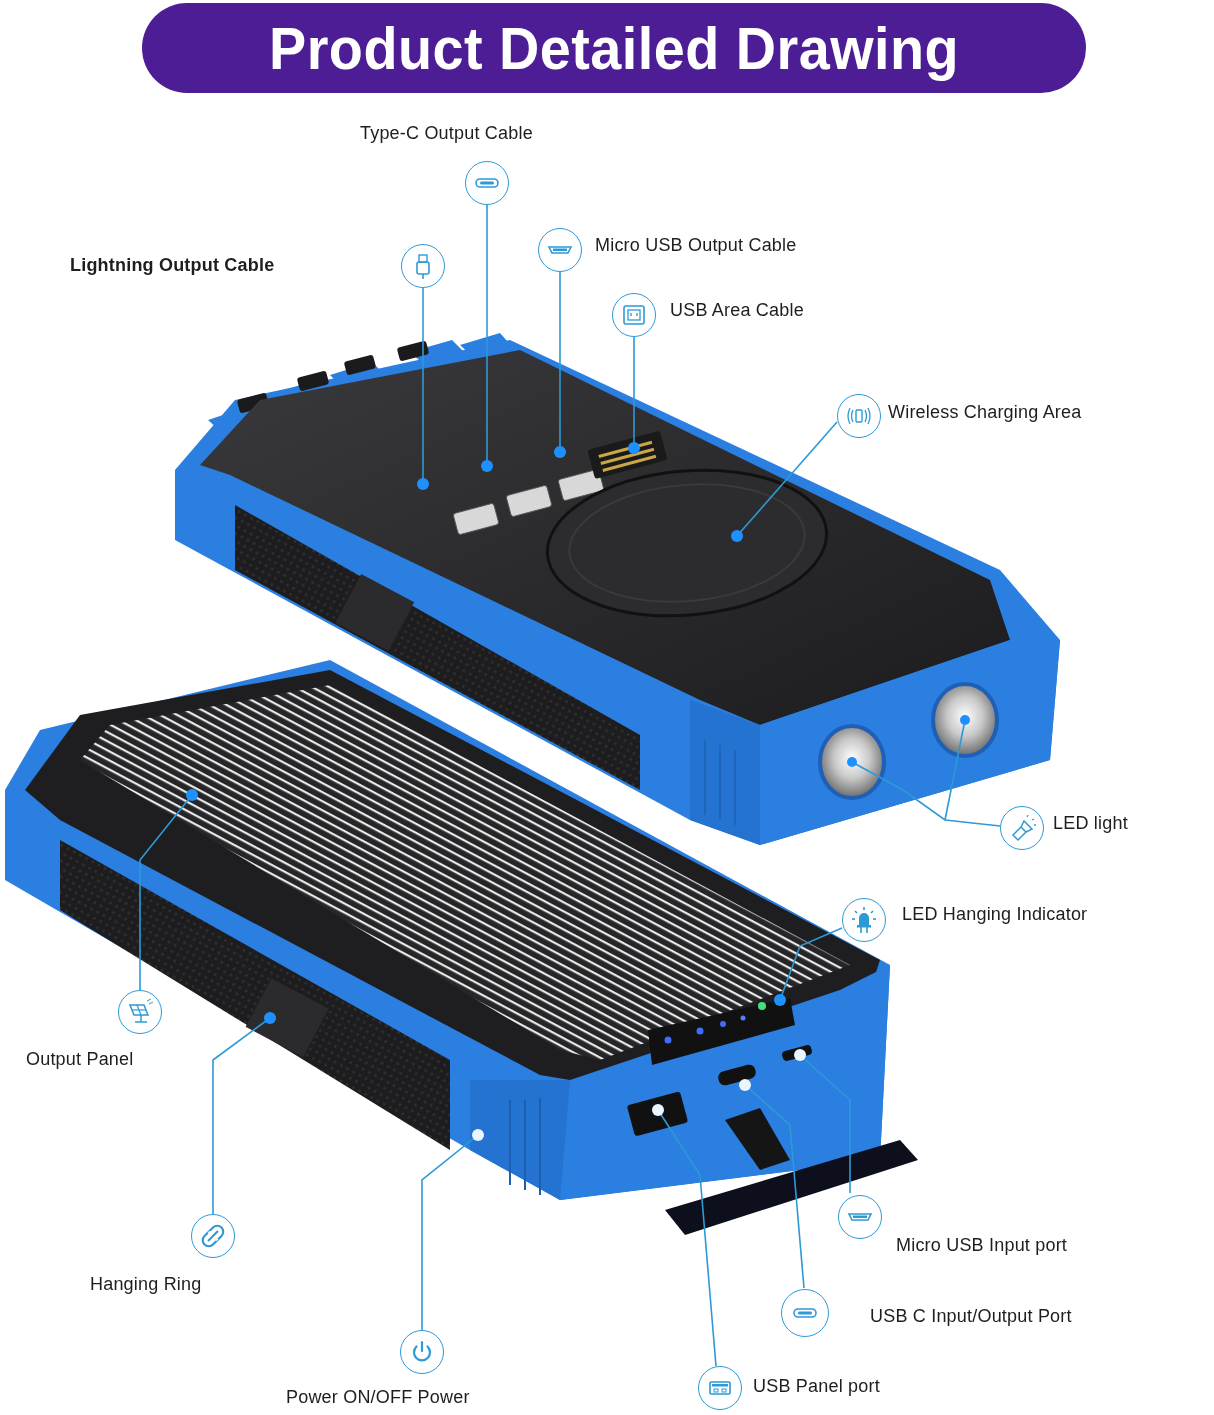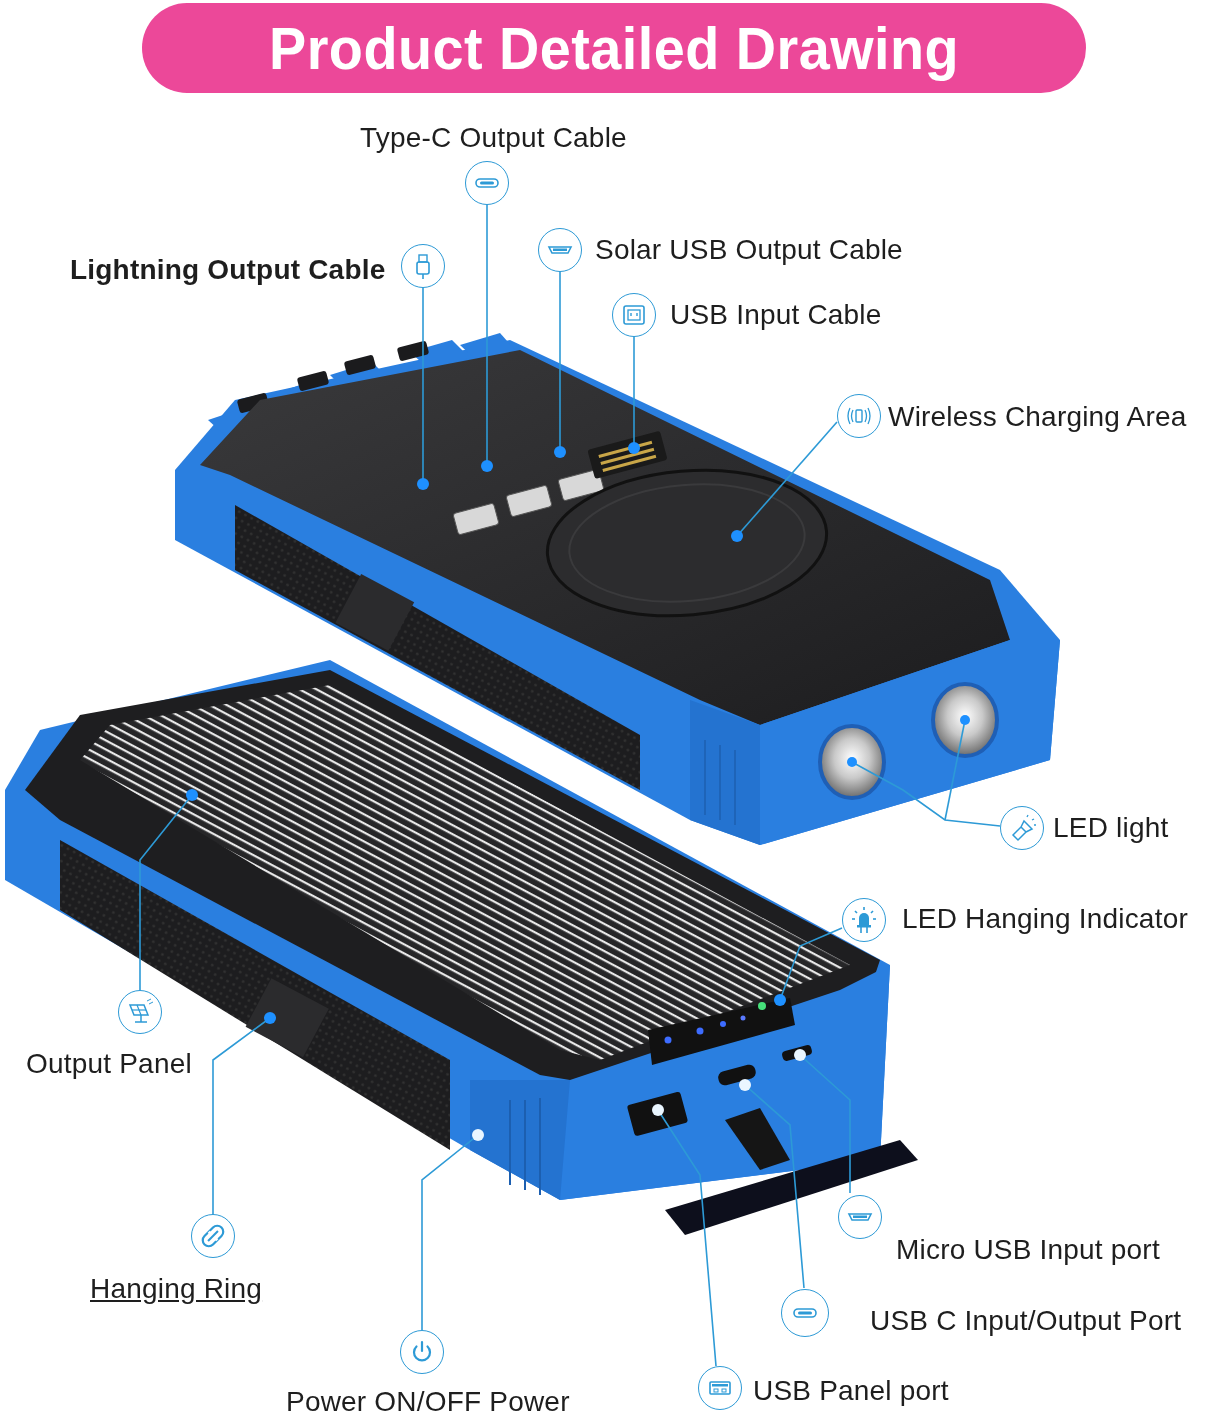--- a/index.html
+++ b/index.html
@@ -1,24 +1,24 @@
 <!DOCTYPE html>
 <html><head>
 <meta charset="utf-8">
 <style>
   html, body { margin: 0; padding: 0; background: #ffffff; }
   body { width: 1214px; height: 1415px; position: relative; overflow: hidden;
          font-family: "Liberation Sans", "DejaVu Sans", sans-serif; color: #222; }
   .title-pill { position: absolute; left: 142px; top: 3px; width: 944px; height: 90px;
-                background: #ec4899; border-radius: 45px; display: flex;
+                background: #4c1d95; border-radius: 45px; display: flex;
                 align-items: center; justify-content: center; }
   .title-pill h1 { margin: 0; color: #fff; font-size: 60px; font-weight: bold;
                    letter-spacing: 0.5px; transform: scaleX(0.93); }
   svg.stage { position: absolute; left: 0; top: 0; }
-  .label { position: absolute; font-size: 28px; color: #1e1e1e; white-space: nowrap;
+  .label { position: absolute; font-size: 18px; color: #1e1e1e; white-space: nowrap;
            line-height: 1; letter-spacing: 0.2px; }
   .icon-circle { position: absolute; width: 44px; height: 44px; border-radius: 50%;
                  border: 1.6px solid #2d9ad6; background: #fff; box-sizing: border-box;
                  display: flex; align-items: center; justify-content: center; }
   .icon-circle svg { width: 30px; height: 30px; }
 </style>
 </head>
 <body>
 
 <div class="title-pill">
@@ -270,23 +270,23 @@
 
 <div class="icon-circle" style="left:400px;top:1330px;">
   <svg viewBox="0 0 30 30">
       <path d="M9.5 9.5 A8 8 0 1 0 20.5 9.5" fill="none" stroke="#2d9ad6" stroke-width="2.2" stroke-linecap="round"></path>
       <line x1="15" y1="5" x2="15" y2="14" stroke="#2d9ad6" stroke-width="2.2" stroke-linecap="round"></line>
     </svg>
 </div>
 
 <div class="label" style="left:360px;top:124px;">Type-C Output Cable</div>
 <div class="label" style="left:70px;top:256px;font-weight:bold;">Lightning Output Cable</div>
-<div class="label" style="left:595px;top:236px;">Solar USB Output Cable</div>
-<div class="label" style="left:670px;top:301px;">USB Input Cable</div>
+<div class="label" style="left:595px;top:236px;">Micro USB Output Cable</div>
+<div class="label" style="left:670px;top:301px;">USB Area Cable</div>
 <div class="label" style="left:888px;top:403px;">Wireless Charging Area</div>
 <div class="label" style="left:1053px;top:814px;">LED light</div>
 <div class="label" style="left:902px;top:905px;">LED Hanging Indicator</div>
 <div class="label" style="left:26px;top:1050px;">Output Panel</div>
-<div class="label" style="left:90px;top:1275px;text-decoration:underline;">Hanging Ring</div>
+<div class="label" style="left:90px;top:1275px;">Hanging Ring</div>
 <div class="label" style="left:896px;top:1207px;margin-top:29px;">Micro USB Input port</div>
 <div class="label" style="left:842px;top:1307px;margin-left:28px;">USB C Input/Output Port</div>
 <div class="label" style="left:753px;top:1377px;">USB Panel port</div>
 <div class="label" style="left:286px;top:1388px;">Power ON/OFF Power</div>
 
 </body></html>

